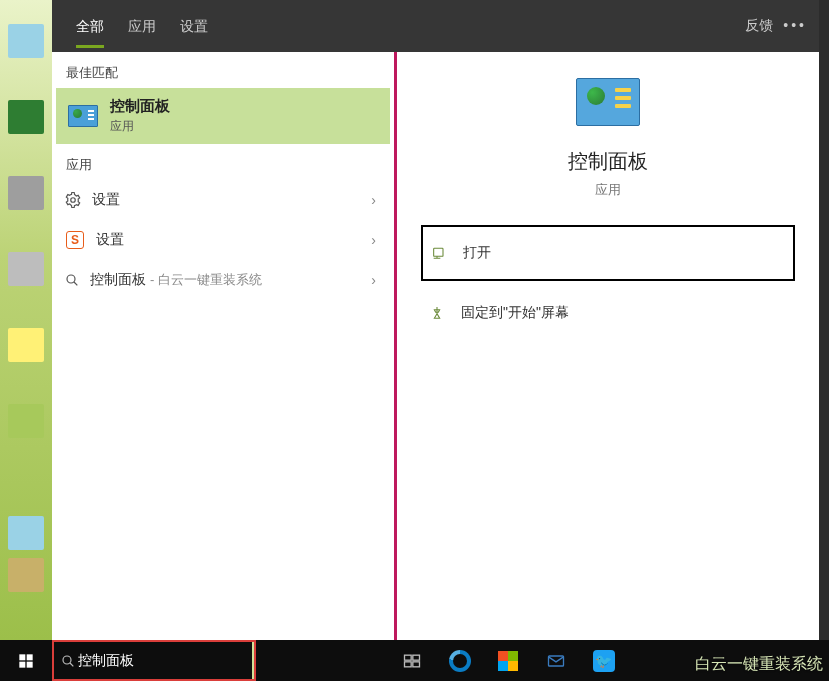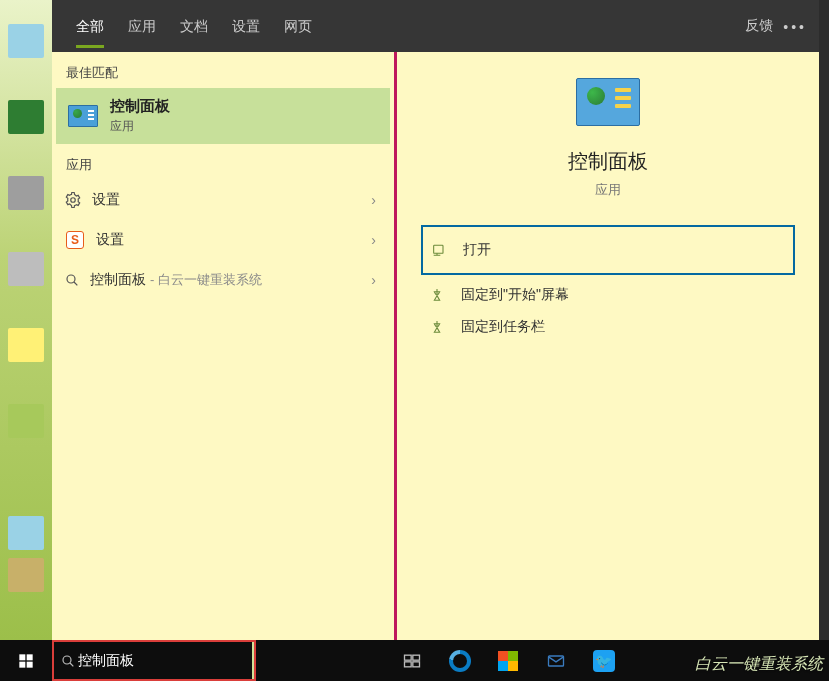--- a/index.html
+++ b/index.html
@@ -4,27 +4,27 @@
 <style>
   html,body{margin:0;padding:0;font-family:"Microsoft YaHei","Segoe UI",sans-serif;background:#1a1a1a;overflow:hidden}
   *{box-sizing:border-box}
   .screen{position:relative;width:829px;height:681px;background:#2c2c2c}
   
   .desktop-strip{position:absolute;left:0;top:0;width:52px;height:640px;
     background:linear-gradient(180deg,#eaf3c9 0%,#bcd376 40%,#9cbf4a 100%);}
   .strip-icon{position:absolute;left:8px;width:36px;height:34px;border-radius:2px;
     background:#e6e6e6;filter:blur(.5px)}
   
-  .panel{position:absolute;left:52px;top:0;width:767px;height:640px;background:#fef9c3;display:flex;flex-direction:column}
+  .panel{position:absolute;left:52px;top:0;width:767px;height:640px;background:#ffffff;display:flex;flex-direction:column}
   .tabbar{height:52px;background:#363636;display:flex;align-items:center;padding:0 12px;color:#ddd;font-size:14px;position:relative}
   .tab{padding:0 12px;height:52px;line-height:52px;color:#ccc;cursor:pointer}
   .tab.active{color:#fff;position:relative}
   .tab.active::after{content:"";position:absolute;left:12px;right:12px;bottom:4px;height:3px;background:#7aa71f}
   .tab .caret{font-size:10px;margin-left:4px}
-  .tabbar-right{margin-left:auto;display:flex;align-items:flex-end;gap:10px;color:#ccc}
+  .tabbar-right{margin-left:auto;display:flex;align-items:flex-start;gap:10px;color:#ccc}
   .dots{letter-spacing:3px;font-size:14px;cursor:pointer}
   .body{display:flex;flex:1;min-height:0}
   .left{width:345px;border-right:3px solid #be185d;display:flex;flex-direction:column}
   .right{flex:1;padding-top:26px;position:relative}
   .section-label{padding:12px 14px 6px;font-size:13px;color:#444}
   .best-match{display:flex;align-items:center;height:56px;background:#c7e09a;margin:0 4px}
   .bm-icon{width:30px;height:22px;margin:0 12px;background:#4aa0d8;border:1px solid #2c6ea2;position:relative;border-radius:1px}
   .bm-icon::before{content:"";position:absolute;left:4px;top:3px;width:9px;height:9px;border-radius:50%;
     background:radial-gradient(circle at 30% 30%,#38a848,#2b7a35)}
   .bm-icon::after{content:"";position:absolute;right:3px;top:4px;width:6px;height:2px;background:#fff;
@@ -45,62 +45,60 @@
   .detail-icon::before{content:"";position:absolute;left:10px;top:8px;width:18px;height:18px;border-radius:50%;
     background:radial-gradient(circle at 30% 30%,#3db84a,#2b7a35)}
   .detail-icon::after{content:"";position:absolute;right:8px;top:9px;width:16px;height:4px;background:#f6d24a;border-radius:1px;
     box-shadow:0 8px 0 #f6d24a,0 16px 0 #f6d24a}
   .detail-title{margin-top:22px;text-align:center;font-size:20px;color:#222}
   .detail-sub{margin-top:6px;text-align:center;font-size:13px;color:#777}
   .actions{margin:26px 24px 0}
   .act{display:flex;align-items:center;height:32px;font-size:14px;color:#333;cursor:pointer;padding-left:8px}
   .act-icon{width:18px;height:18px;margin-right:14px;color:#6b8a3a;display:inline-flex;align-items:center}
   .act-icon svg{width:16px;height:16px}
-  .act.primary{border:2px solid #0369a1;height:50px;margin-bottom:4px}
+  .act.primary{border:2px solid #000000;height:56px;margin-bottom:16px}
   
   .taskbar{position:absolute;left:0;right:0;bottom:0;height:41px;background:#0d0d0d;display:flex;align-items:center}
   .start{width:52px;height:41px;display:flex;align-items:center;justify-content:center;color:#fff;cursor:pointer}
   .start svg{width:16px;height:16px}
   .search-box{margin-left:0;width:202px;height:41px;display:flex;align-items:center;background:#0d0d0d;border:2px solid #cfe29a;border-bottom-color:#cfe29a;position:relative}
   .search-box .sglass{width:24px;display:flex;justify-content:center;color:#bbb;margin-left:6px}
   .search-box input{flex:1;height:100%;background:transparent;border:none;color:#fff;font-size:14px;outline:none}
   .search-outer{position:relative}
   .red-rect{position:absolute;left:52px;bottom:0;width:204px;height:41px;border:2px solid #da3e3a;pointer-events:none}
   .tb-area{flex:1;height:41px;background:#0d0d0d;display:flex;align-items:center;padding-left:146px;gap:24px}
   .tb-icon{width:24px;height:24px;color:#bbb;display:flex;align-items:center;justify-content:center;font-size:18px;cursor:pointer}
   .edge{width:22px;height:22px;border-radius:50%;background:conic-gradient(#0a7cc4 0 280deg,#57b0e3 0);position:relative}
   .edge::after{content:"";position:absolute;inset:4px;border-radius:50%;background:#0d0d0d}
   .store{width:20px;height:20px;background:#fff;display:grid;grid-template-columns:1fr 1fr;grid-template-rows:1fr 1fr}
   .store span:nth-child(1){background:#f25022}.store span:nth-child(2){background:#7fba00}
   .store span:nth-child(3){background:#00a4ef}.store span:nth-child(4){background:#ffb900}
   .tw{width:22px;height:22px;border-radius:4px;background:#1da1f2;color:#fff;font-size:14px;line-height:22px;text-align:center}
-  .watermark{position:absolute;right:6px;bottom:6px;color:#d7e6b6;font-size:16px;font-style:italic;pointer-events:none;text-shadow:0 1px 2px rgba(0,0,0,.4)}
+  .watermark{position:absolute;right:6px;bottom:6px;color:#d7e6b6;font-size:16px;pointer-events:none;text-shadow:0 1px 2px rgba(0,0,0,.4)}
 </style>
 </head>
 <body>
 
 <div class="screen">
   <div class="desktop-strip">
     <div class="strip-icon" style="top:24px;background:#9ad2e6"></div>
     <div class="strip-icon" style="top:100px;background:#2e7d32"></div>
     <div class="strip-icon" style="top:176px;background:#9e9e9e"></div>
     <div class="strip-icon" style="top:252px;background:#bdbdbd"></div>
     <div class="strip-icon" style="top:328px;background:#fff176"></div>
     <div class="strip-icon" style="top:404px;background:#a7c95b"></div>
     <div class="strip-icon" style="top:516px;background:#9ad2e6"></div>
     <div class="strip-icon" style="top:558px;background:#c8b069"></div>
   </div>
 
   <div class="panel">
     <div class="tabbar">
       <div class="tab active">全部</div>
       <div class="tab">应用</div>
-      <div class="tab">文档</div>
       <div class="tab">设置</div>
-      <div class="tab">网页</div>
       <div class="tabbar-right">
         <span>反馈</span>
         <span class="dots">•••</span>
       </div>
     </div>
 
     <div class="body">
       <div class="left">
         <div class="section-label">最佳匹配</div>
         <div class="best-match">
@@ -159,28 +157,20 @@
             <span>打开</span>
           </div>
           <div class="act">
             <span class="act-icon">
               <svg viewBox="0 0 24 24" fill="none" stroke="#6b8a3a" stroke-width="1.6">
                   <path d="M12 3v10M8 7h8l-2 4H10L8 7ZM12 13l-4 7h8l-4-7Z"></path>
                 </svg>
             </span>
             <span>固定到"开始"屏幕</span>
           </div>
-          <div class="act">
-            <span class="act-icon">
-              <svg viewBox="0 0 24 24" fill="none" stroke="#6b8a3a" stroke-width="1.6">
-                  <path d="M12 3v10M8 7h8l-2 4H10L8 7ZM12 13l-4 7h8l-4-7Z"></path>
-                </svg>
-            </span>
-            <span>固定到任务栏</span>
-          </div>
         </div>
       </div>
     </div>
   </div>
 
   <div class="taskbar">
     <div class="start">
       <svg viewBox="0 0 24 24" fill="#fff">
           <rect x="2" y="2" width="9" height="9"></rect>
           <rect x="13" y="2" width="9" height="9"></rect>

